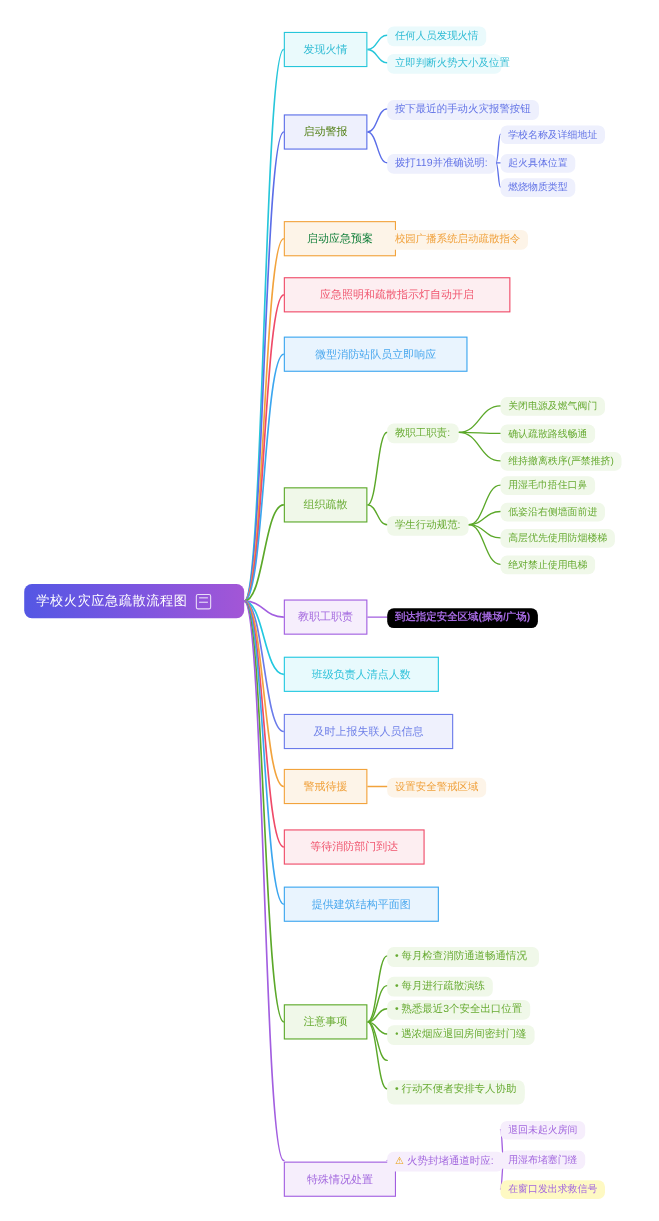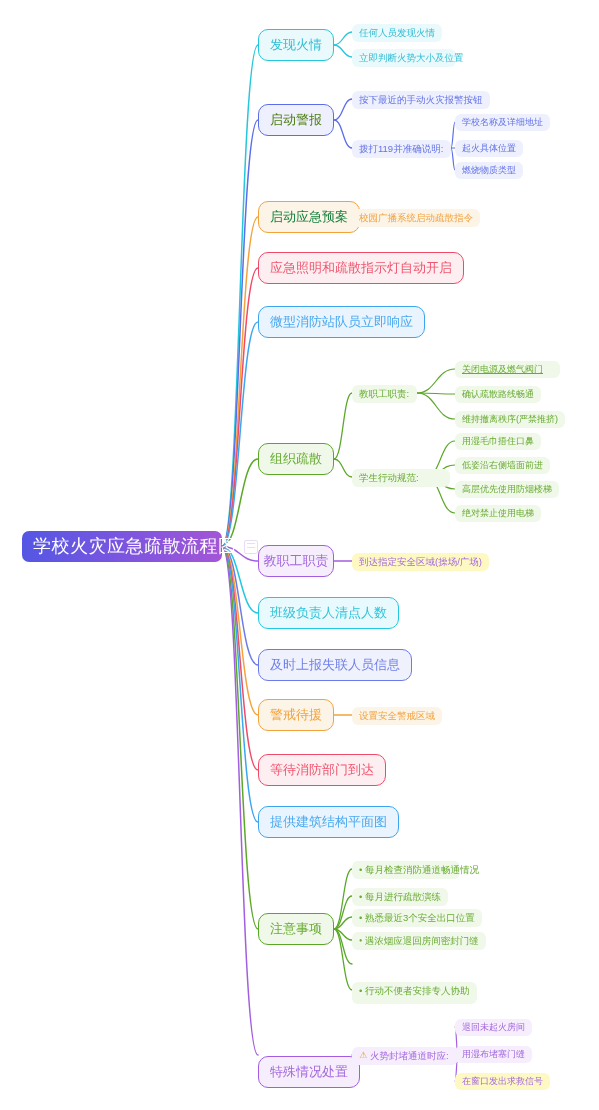--- a/index.html
+++ b/index.html
@@ -11,35 +11,35 @@
 
   
   .root{
     left:22px;top:531px;width:200px;height:31px;
     border-radius:7px;
     background:linear-gradient(90deg,#5457e4 0%,#7b55e0 50%,#a356d6 100%);
     color:#ffffff;font-size:16px;line-height:31px;
     padding:0 11px;letter-spacing:.5px;
     display:flex;align-items:center;gap:7px;
   }
-  .root-title{font-size:18px;}
+  .root-title{font-size:12px;}
   .root-badge{
     width:12px;height:12px;border:1.4px solid #e8ddf7;border-radius:2px;
     position:relative;flex:0 0 auto;
   }
   .root-badge:before,.root-badge:after{
     content:"";position:absolute;left:2px;right:2px;height:1.4px;background:#e8ddf7;
   }
   .root-badge:before{top:2.6px;}
   .root-badge:after{top:6.2px;}
 
   
   .l1{
-    border-width:1.6px;border-style:solid;border-radius:10px;
-    font-size:13px;line-height:1.1;
+    border-width:1.6px;border-style:solid;border-radius:0;
+    font-size:10px;line-height:1.1;
     display:flex;align-items:center;justify-content:center;
     padding:0 11px;
   }
   
   .l2{
     border-radius:6px;font-size:9.5px;line-height:1.1;
     display:flex;align-items:center;padding:4px 7px;
   }
   
   .l3{
@@ -124,44 +124,44 @@
       <div class="node l1" style="left: 258px; top: 201px; width: 102px; height: 32px; border-color: rgb(242, 163, 60); background: rgb(253, 244, 232); color: #15803d;">启动应急预案</div>
       <div class="node l2" style="left: 352px; top: 208.5px; width: 128px; min-height: 17px; background: rgb(253, 244, 232); color: rgb(240, 161, 60);">
         <span>校园广播系统启动疏散指令</span>
       </div>
       <div class="node l1" style="left: 258px; top: 252px; width: 206px; height: 32px; border-color: rgb(239, 74, 104); background: rgb(253, 238, 241); color: rgb(240, 86, 111);">应急照明和疏散指示灯自动开启</div>
       <div class="node l1" style="left: 258px; top: 306px; width: 167px; height: 32px; border-color: rgb(59, 166, 239); background: rgb(233, 244, 254); color: rgb(74, 168, 238);">微型消防站队员立即响应</div>
       <div class="node l1" style="left: 258px; top: 443px; width: 76px; height: 32px; border-color: rgb(91, 168, 41); background: rgb(240, 248, 233); color: rgb(104, 171, 51);">组织疏散</div>
       <div class="node l2" style="left: 352px; top: 384.5px; width: 65px; min-height: 17px; background: rgb(240, 248, 233); color: rgb(104, 171, 51);">
         <span>教职工职责:</span>
       </div>
-      <div class="node l3" style="left: 455px; top: 360.5px; width: 105px; min-height: 17px; background: rgb(240, 248, 233); color: rgb(104, 171, 51); text-decoration: underline;">关闭电源及燃气阀门</div>
+      <div class="node l3" style="left: 455px; top: 360.5px; width: 95px; min-height: 17px; background: rgb(240, 248, 233); color: rgb(104, 171, 51);">关闭电源及燃气阀门</div>
       <div class="node l3" style="left: 455px; top: 385.5px; width: 86px; min-height: 17px; background: rgb(240, 248, 233); color: rgb(104, 171, 51);">确认疏散路线畅通</div>
       <div class="node l3" style="left: 455px; top: 410.5px; width: 110px; min-height: 17px; background: rgb(240, 248, 233); color: rgb(104, 171, 51);">维持撤离秩序(严禁推挤)</div>
-      <div class="node l2" style="left: 352px; top: 468.5px; width: 98px; min-height: 17px; background: rgb(240, 248, 233); color: rgb(104, 171, 51);">
+      <div class="node l2" style="left: 352px; top: 468.5px; width: 74px; min-height: 17px; background: rgb(240, 248, 233); color: rgb(104, 171, 51);">
         <span>学生行动规范:</span>
       </div>
       <div class="node l3" style="left: 455px; top: 432.5px; width: 86px; min-height: 17px; background: rgb(240, 248, 233); color: rgb(104, 171, 51);">用湿毛巾捂住口鼻</div>
       <div class="node l3" style="left: 455px; top: 456.5px; width: 95px; min-height: 17px; background: rgb(240, 248, 233); color: rgb(104, 171, 51);">低姿沿右侧墙面前进</div>
       <div class="node l3" style="left: 455px; top: 480.5px; width: 104px; min-height: 17px; background: rgb(240, 248, 233); color: rgb(104, 171, 51);">高层优先使用防烟楼梯</div>
       <div class="node l3" style="left: 455px; top: 504.5px; width: 86px; min-height: 17px; background: rgb(240, 248, 233); color: rgb(104, 171, 51);">绝对禁止使用电梯</div>
       <div class="node l1" style="left: 258px; top: 545px; width: 76px; height: 32px; border-color: rgb(162, 94, 224); background: rgb(246, 238, 252); color: rgb(163, 104, 222);">教职工职责</div>
-      <div class="node l2" style="left: 352px; top: 552.5px; width: 137px; min-height: 17px; background: #fef9c3; color: rgb(163, 104, 222);">
+      <div class="node l2" style="left: 352px; top: 552.5px; width: 137px; min-height: 17px; background: #000000; color: rgb(163, 104, 222); font-weight: bold;">
         <span>到达指定安全区域(操场/广场)</span>
       </div>
       <div class="node l1" style="left: 258px; top: 597px; width: 141px; height: 32px; border-color: rgb(34, 200, 224); background: rgb(232, 250, 253); color: rgb(47, 194, 218);">班级负责人清点人数</div>
       <div class="node l1" style="left: 258px; top: 649px; width: 154px; height: 32px; border-color: rgb(106, 123, 234); background: rgb(239, 241, 253); color: rgb(111, 128, 232);">及时上报失联人员信息</div>
       <div class="node l1" style="left: 258px; top: 699px; width: 76px; height: 32px; border-color: rgb(242, 163, 60); background: rgb(253, 244, 232); color: rgb(240, 161, 60);">警戒待援</div>
       <div class="node l2" style="left: 352px; top: 706.5px; width: 90px; min-height: 17px; background: rgb(253, 244, 232); color: rgb(240, 161, 60);">
         <span>设置安全警戒区域</span>
       </div>
       <div class="node l1" style="left: 258px; top: 754px; width: 128px; height: 32px; border-color: rgb(239, 74, 104); background: rgb(253, 238, 241); color: rgb(240, 86, 111);">等待消防部门到达</div>
       <div class="node l1" style="left: 258px; top: 806px; width: 141px; height: 32px; border-color: rgb(59, 166, 239); background: rgb(233, 244, 254); color: rgb(74, 168, 238);">提供建筑结构平面图</div>
       <div class="node l1" style="left: 258px; top: 913px; width: 76px; height: 32px; border-color: rgb(91, 168, 41); background: rgb(240, 248, 233); color: rgb(104, 171, 51);">注意事项</div>
-      <div class="node l2" style="left: 352px; top: 860.5px; width: 108px; min-height: 17px; background: rgb(240, 248, 233); color: rgb(104, 171, 51);">
+      <div class="node l2" style="left: 352px; top: 860.5px; width: 138px; min-height: 17px; background: rgb(240, 248, 233); color: rgb(104, 171, 51);">
         <span>• 每月检查消防通道畅通情况</span>
       </div>
       <div class="node l2" style="left: 352px; top: 887.5px; width: 96px; min-height: 17px; background: rgb(240, 248, 233); color: rgb(104, 171, 51);">
         <span>• 每月进行疏散演练</span>
       </div>
       <div class="node l2" style="left: 352px; top: 908.5px; width: 130px; min-height: 17px; background: rgb(240, 248, 233); color: rgb(104, 171, 51);">
         <span>• 熟悉最近3个安全出口位置</span>
       </div>
       <div class="node l2" style="left: 352px; top: 931.5px; width: 134px; min-height: 17px; background: rgb(240, 248, 233); color: rgb(104, 171, 51); font-family: Liberation Serif, serif;">
         <span>• 遇浓烟应退回房间密封门缝</span>

